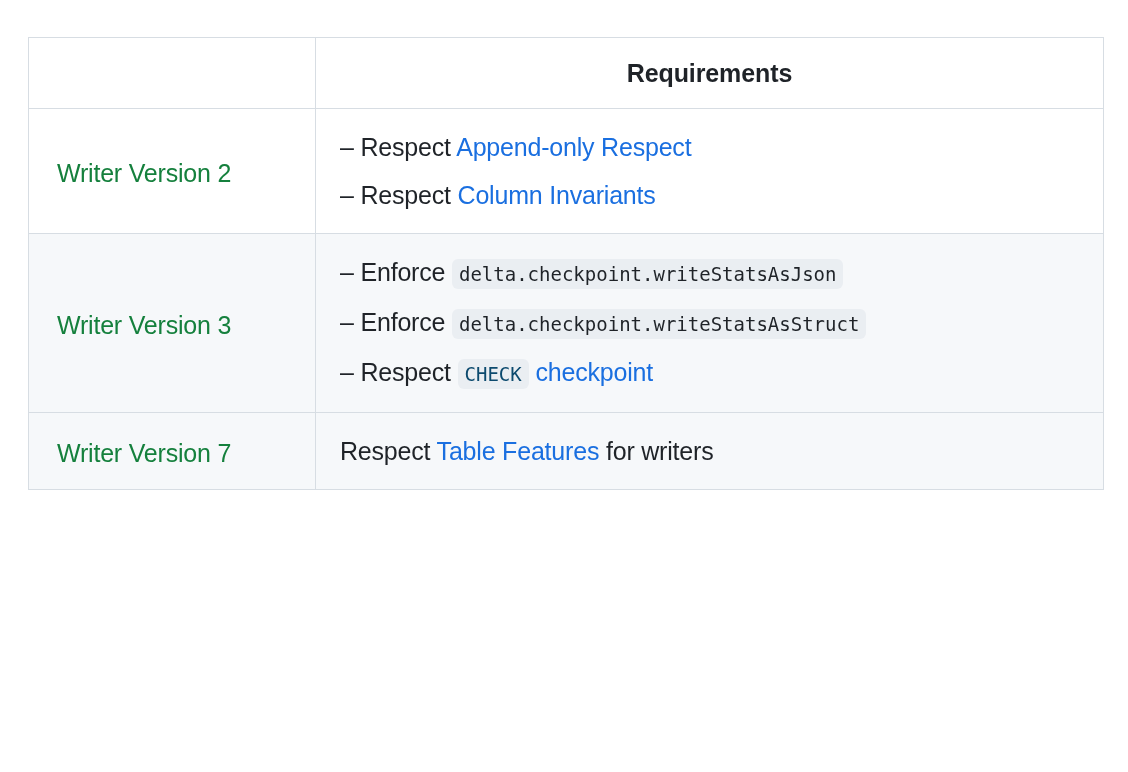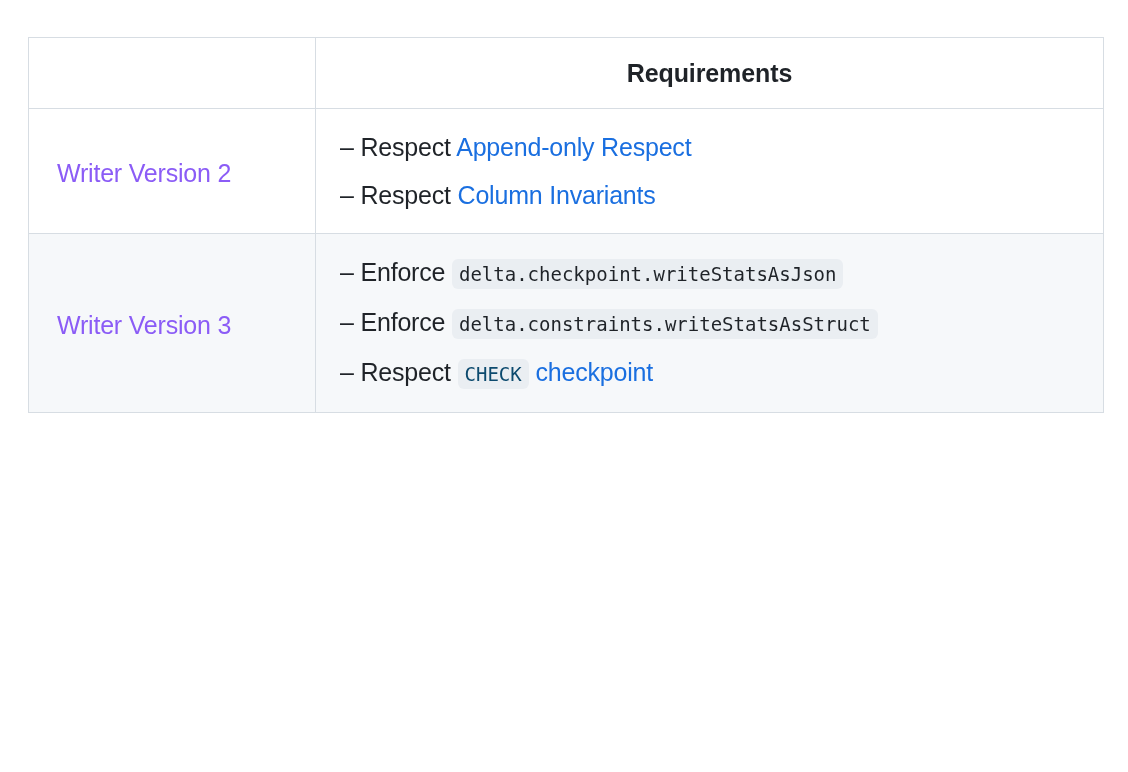--- a/index.html
+++ b/index.html
@@ -52,21 +52,21 @@
   thead th.th-blank { }
   thead th.th-requirements { text-align: center; }
 
   
   tbody tr.row-alt > td { background: #f6f8fa; }
   tbody tr.row-plain > td { background: #ffffff; }
 
   td.version-cell {
     padding: 4px 0 0 28px;
     font-size: 25px;
-    color: #8b5cf6;
+    color: #15803d;
     letter-spacing: -0.2px;
     white-space: nowrap;
   }
 
   td.req-cell {
     padding: 14px 0 14px 24px;
     font-size: 25px;
     color: #1f2328;
     letter-spacing: -0.2px;
   }
@@ -134,20 +134,26 @@
               <li><span class="dash">–</span> <span>Respect </span><span class="link">Append-only Respect</span></li>
               <li><span class="dash">–</span> <span>Respect </span><span class="link">Column Invariants</span></li>
             </ul>
           </td>
         </tr>
         <tr class="row-alt">
           <td class="version-cell">Writer Version 3</td>
           <td class="req-cell">
             <ul class="req-list">
               <li><span class="dash">–</span> <span>Enforce </span><code class="code-span">delta.checkpoint.writeStatsAsJson</code></li>
-              <li><span class="dash">–</span> <span>Enforce </span><code class="code-span">delta.constraints.writeStatsAsStruct</code></li>
+              <li><span class="dash">–</span> <span>Enforce </span><code class="code-span">delta.checkpoint.writeStatsAsStruct</code></li>
               <li><span class="dash">–</span> <span>Respect </span><code class="code-span code-link">CHECK</code><span class="link"> checkpoint</span></li>
             </ul>
+          </td>
+        </tr>
+        <tr class="row-alt">
+          <td class="version-cell">Writer Version 7</td>
+          <td class="req-cell">
+            <div class="req-single"><span>Respect </span><span class="link">Table Features</span><span> for writers</span></div>
           </td>
         </tr>
       </tbody>
   </table>
 </div>
 
 </body></html>

